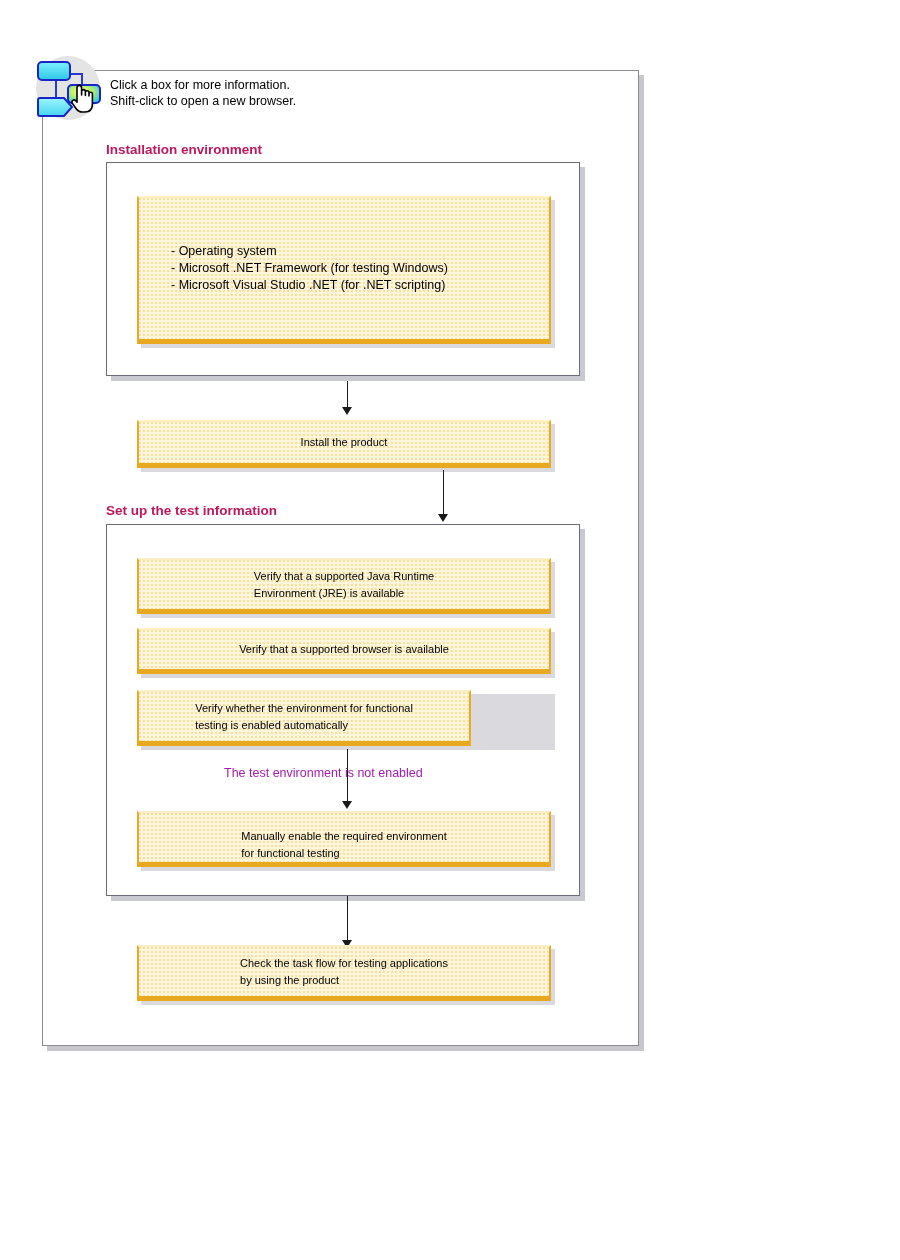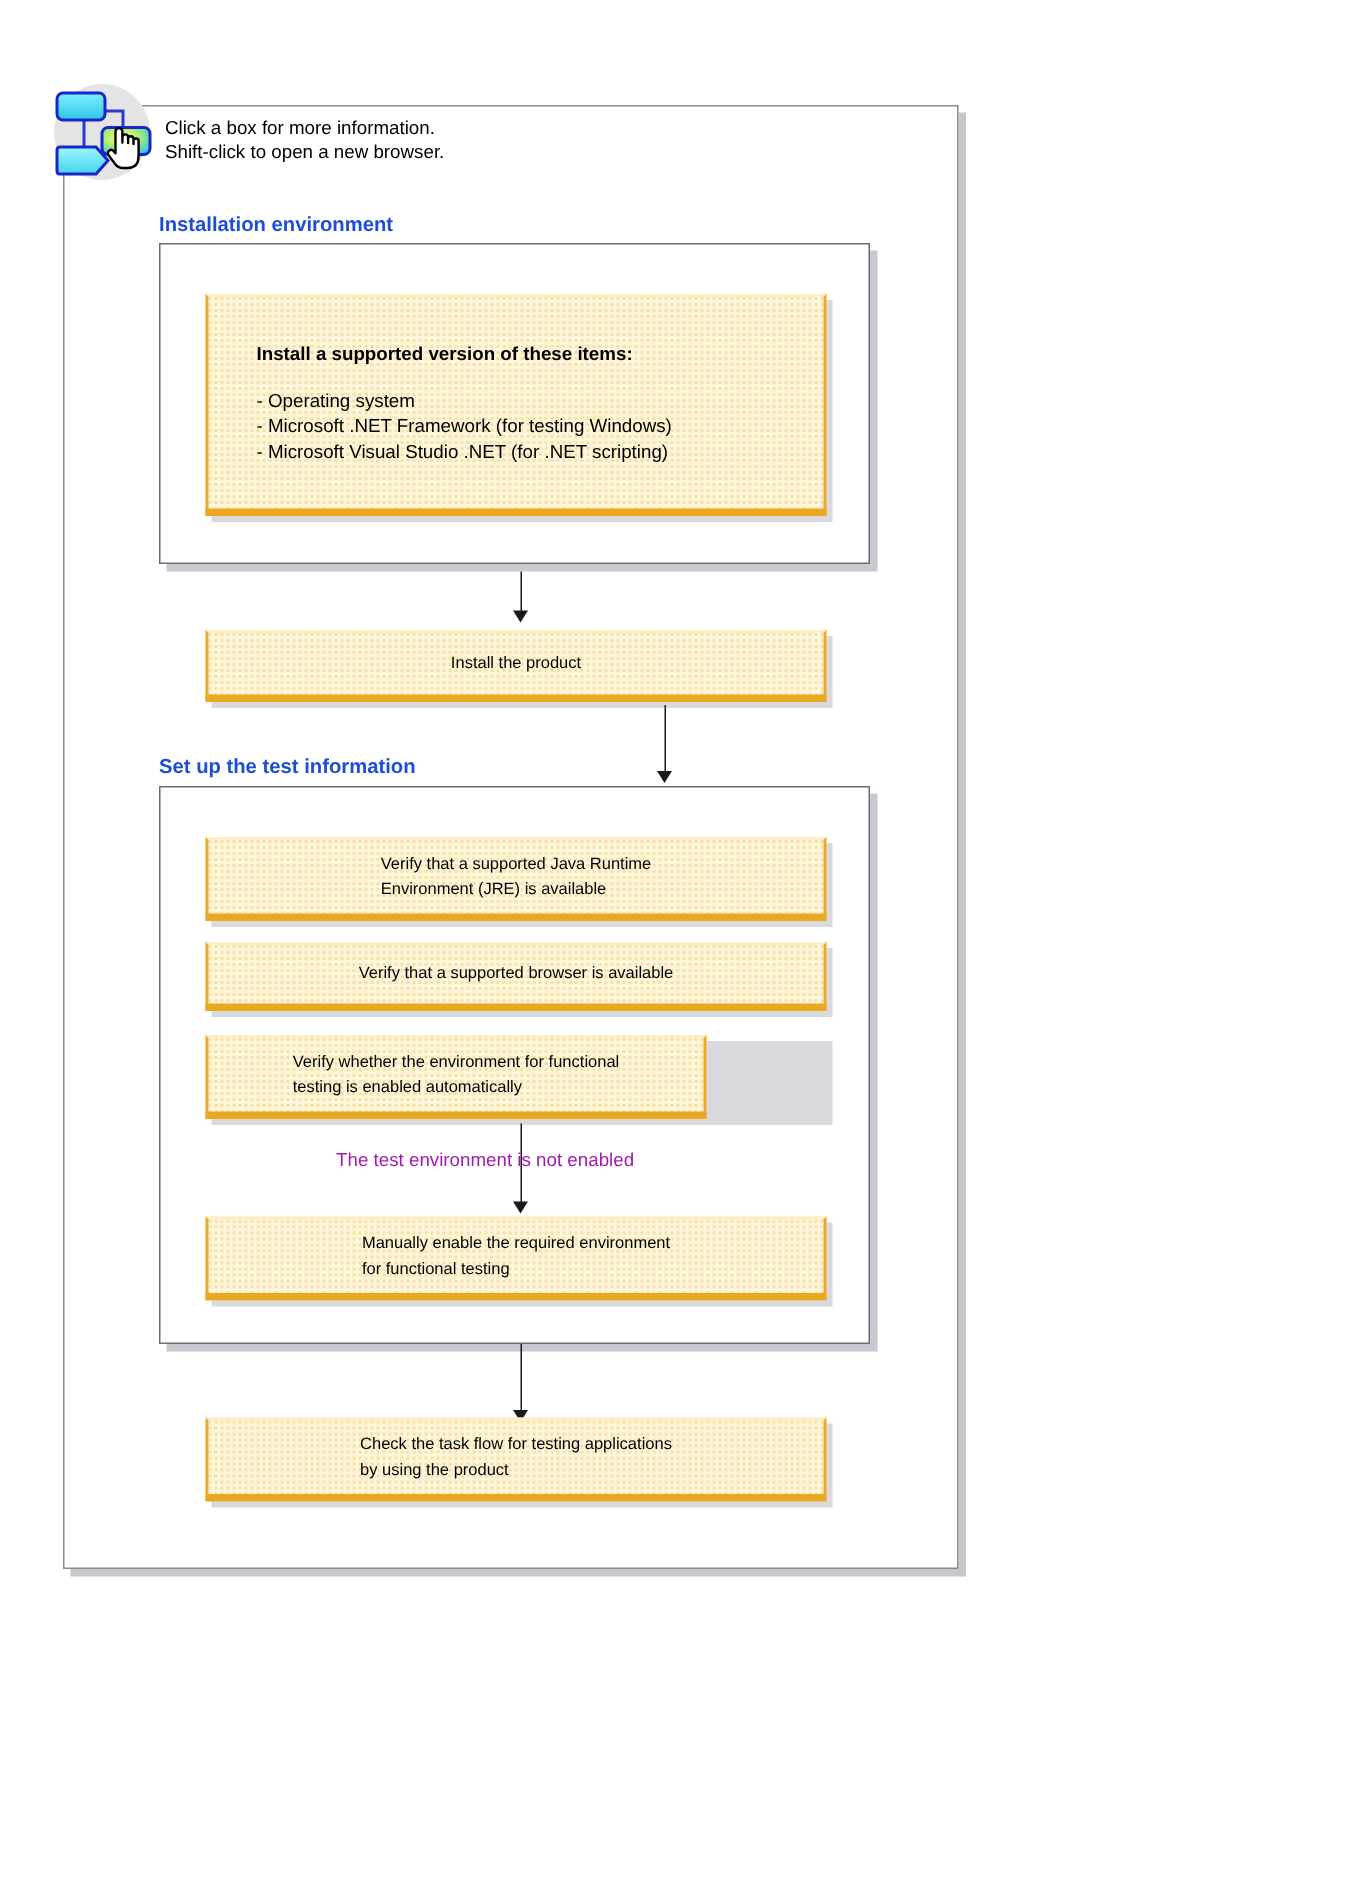--- a/index.html
+++ b/index.html
@@ -69,21 +69,21 @@
     color: #000000;
     white-space: nowrap;
   }
   #legend-text div { white-space: nowrap; }
 
   
   .section-heading {
     position: absolute;
     font-size: 13.5px;
     font-weight: bold;
-    color: #1d4ed8;
+    color: #be185d;
     white-space: nowrap;
   }
 
   
   .section-box {
     position: absolute;
     border: 1px solid #6b6b7a;
     background: #ffffff;
     box-sizing: border-box;
   }
@@ -198,21 +198,20 @@
 </div>
 
 <div class="section-heading" style="left:106px; top:142px;">Installation environment</div>
 
 <div class="section-box-shadow" style="left:111px; top:167px; width:474px; height:214px;"></div>
 <div class="section-box" style="left:106px; top:162px; width:474px; height:214px;"></div>
 
 <div class="task-box-shadow" style="left:141px; top:200px; width:414px; height:148px;"></div>
 <div class="task-box" style="left:137px; top:196px; width:414px; height:148px;">
   <div style="width:100%; padding-left:32px; box-sizing:border-box;">
-    <div class="task-title">Install a supported version of these items:</div>
     <div class="task-list">- Operating system
 - Microsoft .NET Framework (for testing Windows)
 - Microsoft Visual Studio .NET (for .NET scripting)</div>
   </div>
 </div>
 
 <div class="conn-line" style="left:347px; top:381px; height:28px;"></div>
 <div class="conn-head" style="left:342px; top:407px;"></div>
 
 <div class="task-box-shadow" style="left:141px; top:424px; width:414px; height:48px;"></div>
@@ -243,21 +242,21 @@
 <div class="task-box" style="left:137px; top:690px; width:334px; height:56px;">
   <div class="task-text">Verify whether the environment for functional
 testing is enabled automatically</div>
 </div>
 
 <div class="conn-line" style="left:347px; top:749px; height:54px;"></div>
 <div class="conn-head" style="left:342px; top:801px;"></div>
 <div class="conn-label" style="left:224px; top:766px;">The test environment is not enabled</div>
 
 <div class="task-box-shadow" style="left:141px; top:815px; width:414px; height:56px;"></div>
-<div class="task-box" style="left:137px; top:811px; width:414px; height:56px;">
+<div class="task-box" style="left:137px; top:811px; width:414px; height:56px;align-items:flex-end;">
   <div class="task-text">Manually enable the required environment
 for functional testing</div>
 </div>
 
 <div class="conn-line" style="left:347px; top:896px; height:48px;"></div>
 <div class="conn-head" style="left:342px; top:940px;"></div>
 
 <div class="task-box-shadow" style="left:141px; top:949px; width:414px; height:56px;"></div>
 <div class="task-box" style="left:137px; top:945px; width:414px; height:56px;">
   <div class="task-text">Check the task flow for testing applications

